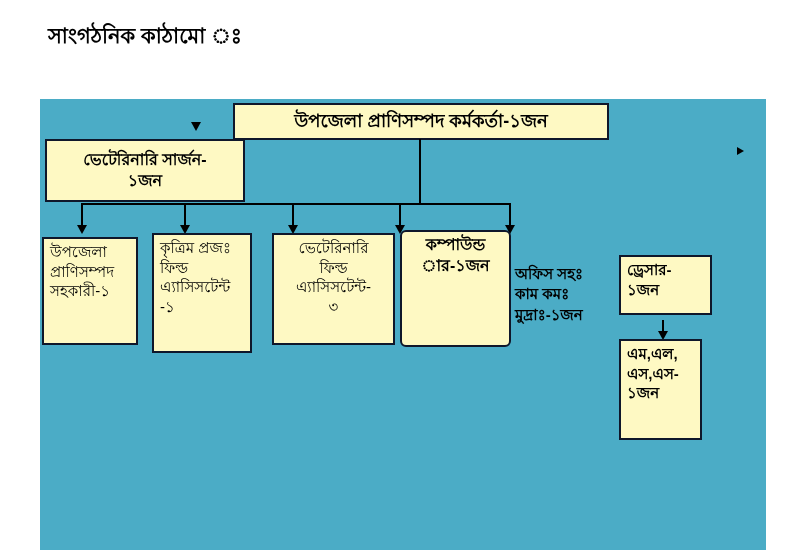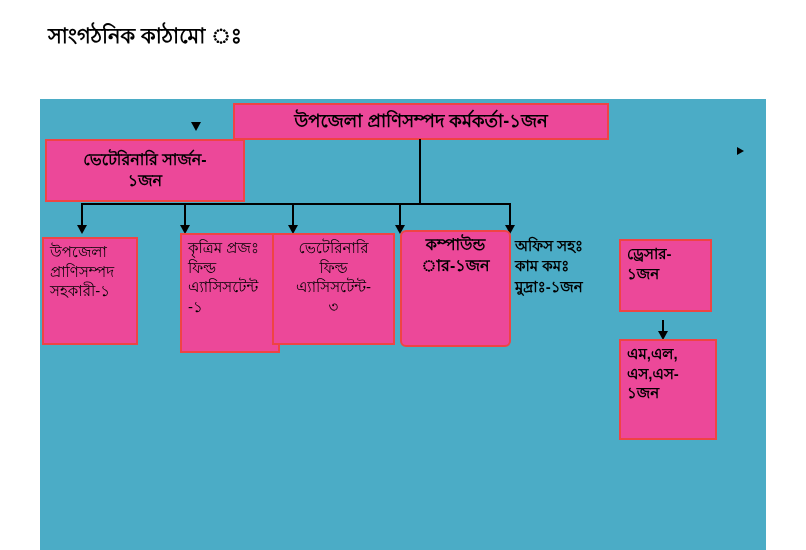--- a/index.html
+++ b/index.html
@@ -21,22 +21,22 @@
     color: #000;
   }
   .panel {
     position: absolute;
     left: 40px; top: 99px;
     width: 726px; height: 451px;
     background: #4BACC6;
   }
   .box {
     position: absolute;
-    background: #ec4899;
-    border: 2px solid #ef4444;
+    background: #fef9c3;
+    border: 2px solid #0f172a;
     box-sizing: border-box;
     white-space: pre-line;
     font-size: 15px;
     line-height: 1.3;
     color: #000;
   }
   .center {
     display: flex;
     align-items: center;
     justify-content: center;
@@ -45,20 +45,21 @@
   .topalign { text-align: center; padding-top: 3px; }
   .leftalign { padding: 3px 6px; text-align: left; }
   .bold { font-weight: bold; }
   .plain-label {
     position: absolute;
     white-space: pre-line;
     font-size: 15px;
     line-height: 1.35;
     color: #000;
     font-weight: bold;
+    margin-top: 28px;
   }
   .vline, .hline { position: absolute; background: #000; }
   .arrow-down {
     position: absolute;
     width: 0; height: 0;
     border-left: 5px solid transparent;
     border-right: 5px solid transparent;
     border-top: 9px solid #000;
   }
   .arrow-right {
@@ -100,42 +101,42 @@
   <div class="vline" style="left:399px; top:205px; width:2px; height:20px;"></div>
   <div class="arrow-down" style="left:395px; top:225px;"></div>
 
   <div class="vline" style="left:509px; top:205px; width:2px; height:20px;"></div>
   <div class="arrow-down" style="left:505px; top:225px;"></div>
 
   <div class="box leftalign" style="left:42px; top:237px; width:96px; height:108px;">উপজেলা
 প্রাণিসম্পদ
 সহকারী-১</div>
 
-  <div class="box leftalign" style="left:152px; top:233px; width:100px; height:120px;margin-left:28px;">কৃত্রিম প্রজঃ
+  <div class="box leftalign" style="left:152px; top:233px; width:100px; height:120px;">কৃত্রিম প্রজঃ
 ফিল্ড
 এ্যাসিসটেন্ট
 -১</div>
 
   <div class="box topalign" style="left:272px; top:233px; width:123px; height:112px;">ভেটেরিনারি
 ফিল্ড
 এ্যাসিসটেন্ট-
 ৩</div>
 
   <div class="box topalign bold" style="left:400px; top:230px; width:111px; height:117px; font-size:16px;border-radius:6px;">কম্পাউন্ড
 ার-১জন</div>
 
   <div class="plain-label" style="left:515px; top:236px; width:100px;">অফিস সহঃ
 কাম কমঃ
 মুদ্রাঃ-১জন</div>
 
-  <div class="box leftalign bold" style="left:619px; top:239px; width:93px; height:73px;">ড্রেসার-
+  <div class="box leftalign bold" style="left:619px; top:255px; width:93px; height:60px;">ড্রেসার-
 ১জন</div>
 
   <div class="vline" style="left:662px; top:320px; width:2px; height:12px;"></div>
   <div class="arrow-down" style="left:658px; top:331px;"></div>
 
-  <div class="box leftalign bold" style="left:619px; top:339px; width:98px; height:101px;">এম,এল,
+  <div class="box leftalign bold" style="left:619px; top:339px; width:83px; height:101px;">এম,এল,
 এস,এস-
 ১জন</div>
 
   <div class="arrow-right" style="left:737px; top:147px;"></div>
 
 </div>
 
 </body></html>

